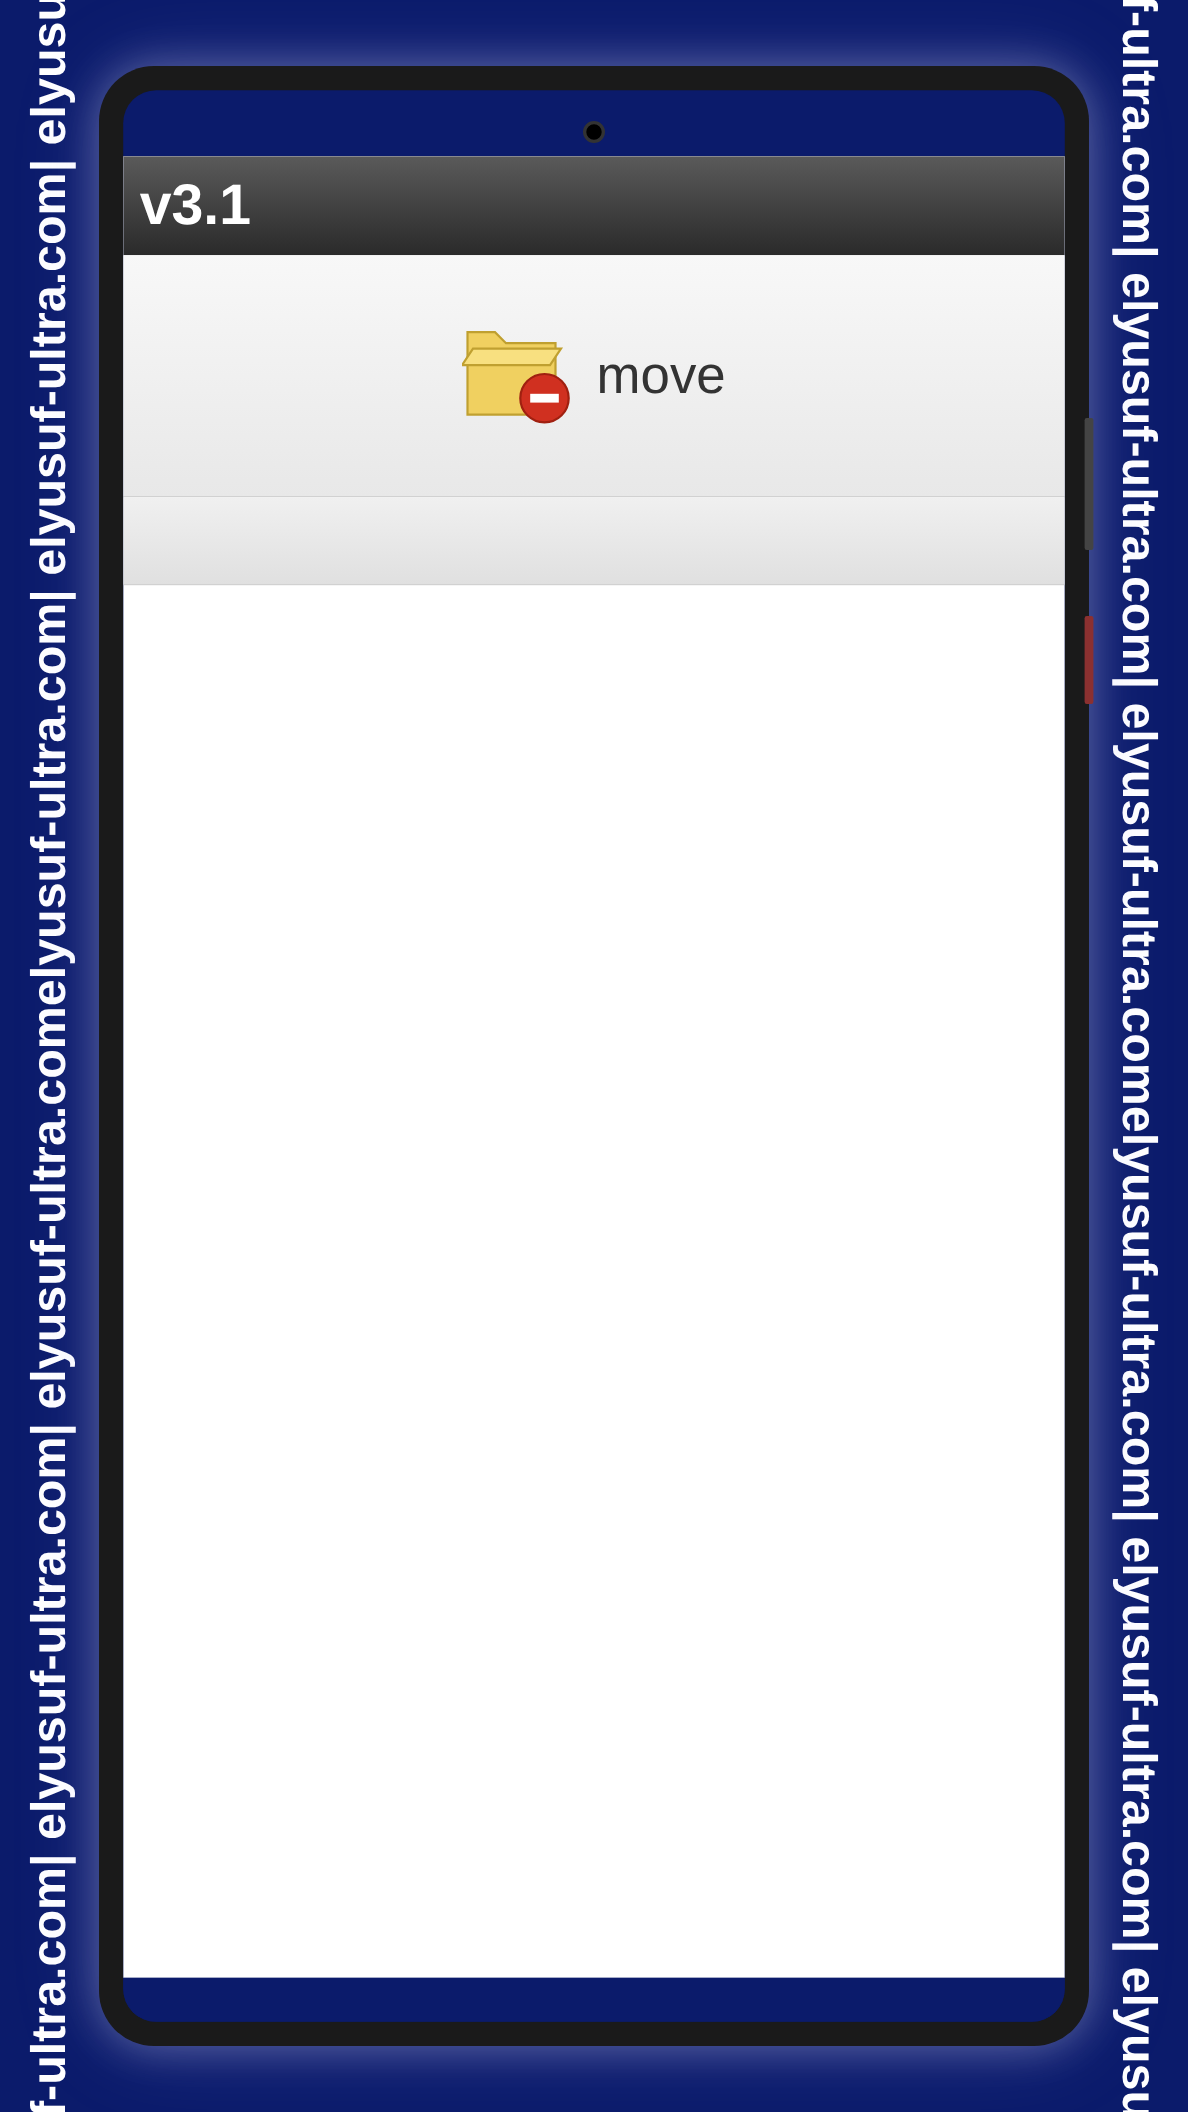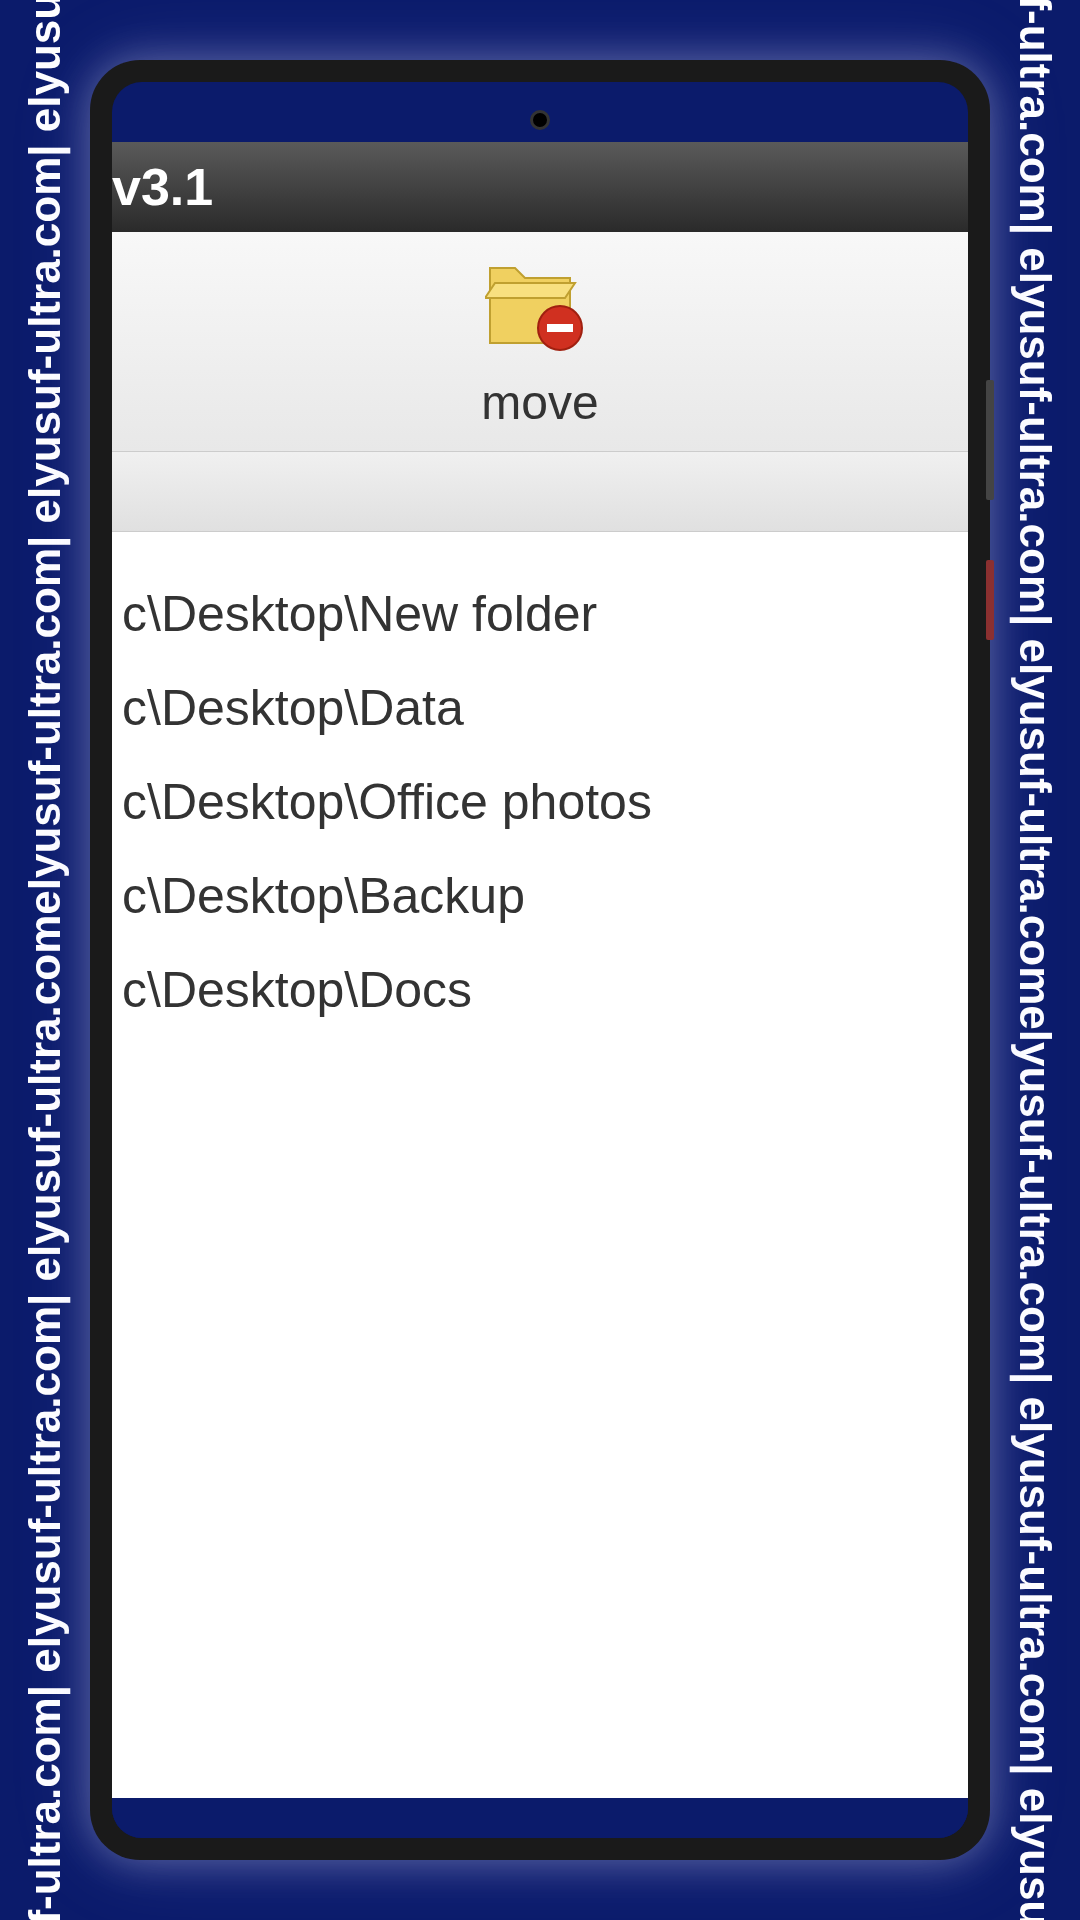--- a/index.html
+++ b/index.html
@@ -85,37 +85,38 @@
       bottom: 40px;
       background: white;
       overflow: hidden;
     }
     
     .title-bar {
       height: 90px;
       background: linear-gradient(to bottom, #5a5a5a, #2a2a2a);
       display: flex;
       align-items: center;
+      padding-left: 15px;
       color: white;
       font-size: 52px;
       font-weight: bold;
     }
     
     .toolbar {
       height: 220px;
       background: linear-gradient(to bottom, #f8f8f8, #e8e8e8);
       border-bottom: 1px solid #ccc;
       display: flex;
       align-items: stretch;
     }
     
     .toolbar-button {
       flex: 1;
       display: flex;
-      flex-direction: column;
+      flex-direction: row;
       align-items: center;
       justify-content: center;
       border-right: 2px solid #ccc;
       cursor: pointer;
       gap: 12px;
     }
     
     .toolbar-button:last-child {
       border-right: none;
     }
@@ -209,25 +210,18 @@
           </div>
           <span class="toolbar-label">move</span>
         </div>
 
 
 
       </div>
 
       <div class="sub-bar"></div>
 
-      <div class="file-list">
-        <div class="file-item">c\Desktop\New folder</div>
-        <div class="file-item">c\Desktop\Data</div>
-        <div class="file-item">c\Desktop\Office photos</div>
-        <div class="file-item">c\Desktop\Backup</div>
-        <div class="file-item">c\Desktop\Docs</div>
-      </div>
 
     </div>
 
     <div class="bottom-bar"></div>
   </div>
 </div>
 
 </body></html>

